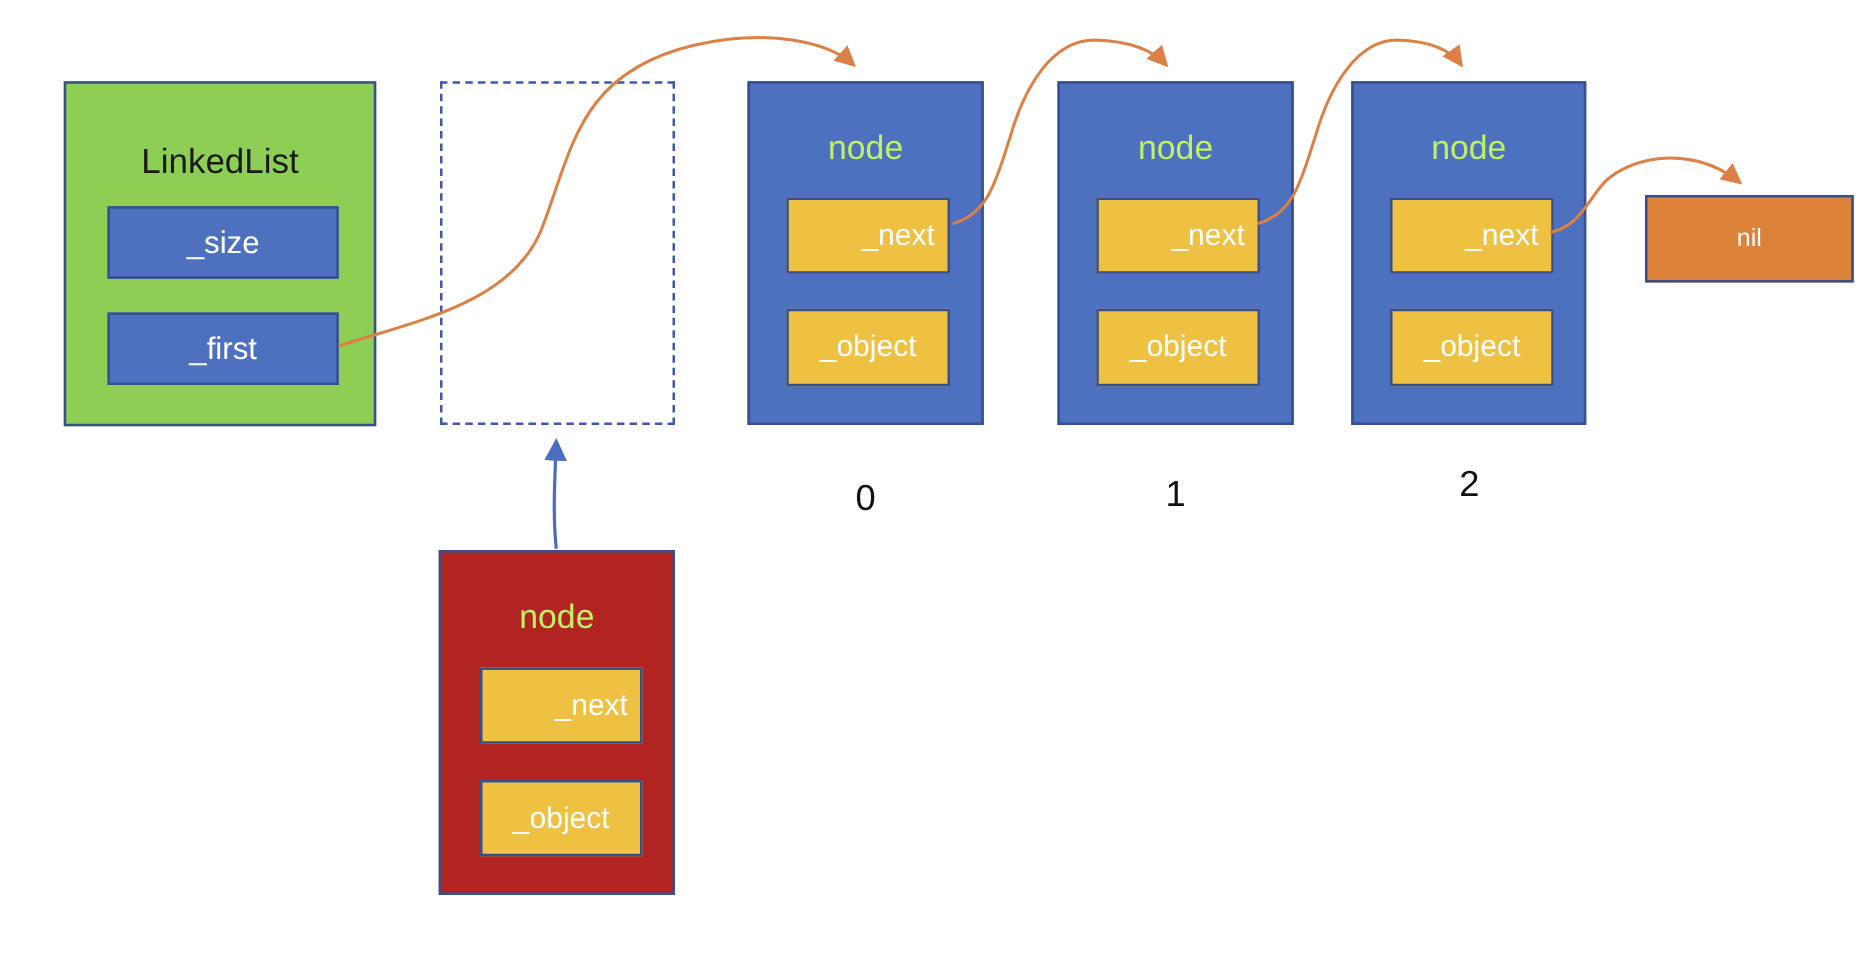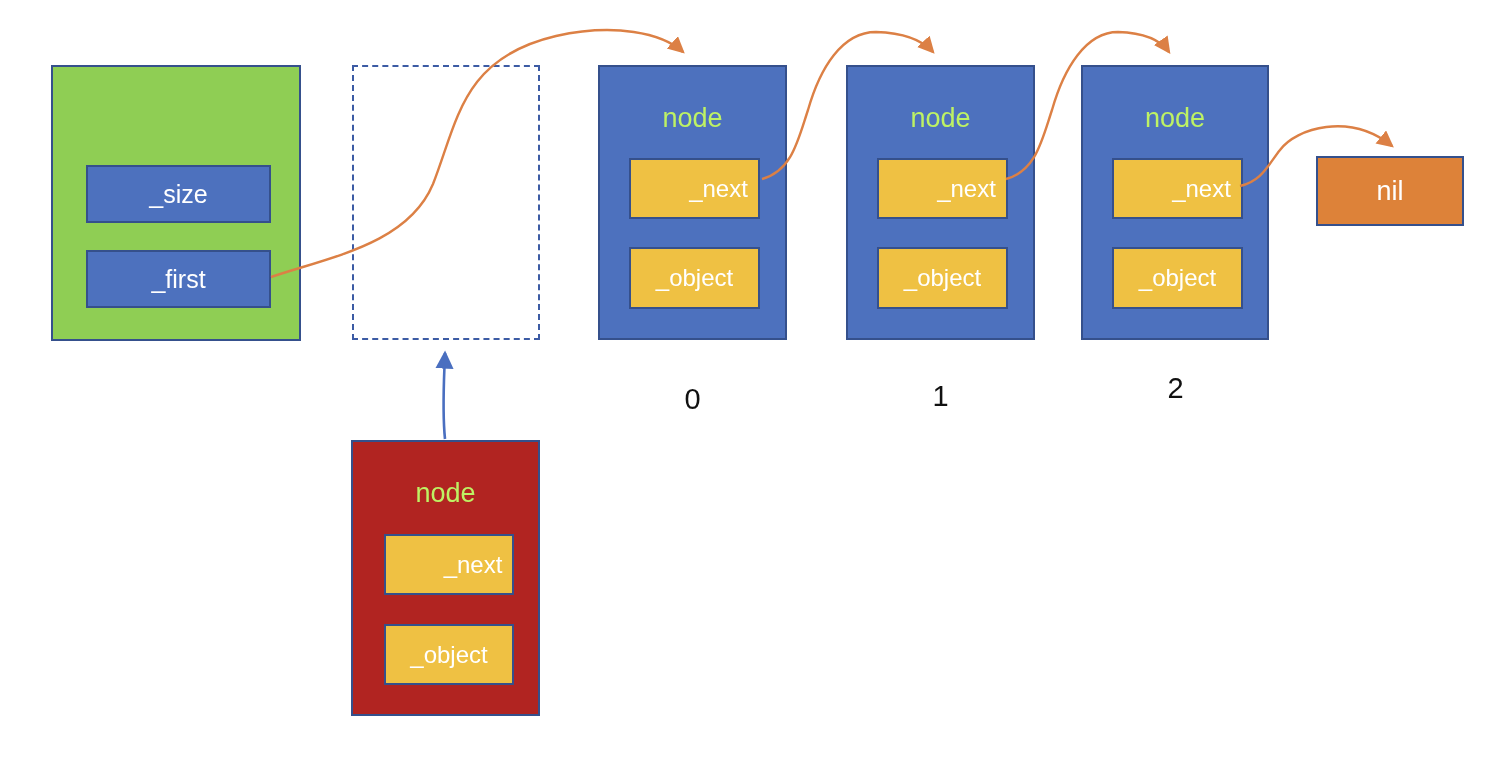--- a/index.html
+++ b/index.html
@@ -38,41 +38,42 @@
   .node-field.f0{top:91px;padding-left:48px;}
   .node-field.f1{top:180px;height:62px;}
 
   
   .new-node{left:351px;top:440px;width:189px;height:276px;background:var(--new-node-fill,#B12421);}
   .new-node .node-field{left:31px;width:130px;}
   .new-node .node-field.f0{top:92px;}
   .new-node .node-field.f1{top:182px;height:61px;}
 
   
-  .nil-box{left:1316px;top:156px;width:148px;height:70px;background:var(--nil-fill,#DD8239);
+  .nil-box{left:1316px;top:156px;width:167px;height:70px;background:var(--nil-fill,#DD8239);
            display:flex;align-items:center;justify-content:center;
-           color:#fff;font-size:27px;}
+           color:#fff;font-size:20px;}
 
   
   .idx{position:absolute;width:189px;text-align:center;font-size:29px;color:#111;}
   .idx.i0{left:598px;top:383px;}
   .idx.i1{left:846px;top:380px;}
   .idx.i2{left:1081px;top:372px;}
 
   
   #arrows{position:absolute;left:0;top:0;width:1488px;height:772px;pointer-events:none;}
   .arrow-orange{fill:none;stroke:#DC8045;stroke-width:2.4;}
   .arrow-blue{fill:none;stroke:#4A6FC0;stroke-width:2.6;}
 </style>
 </head>
 <body>
 
 <div id="canvas">
 
   <div class="box bordered ll-box">
+    <div class="ll-title">LinkedList</div>
     <div class="ll-field f1">_first</div>
     <div class="ll-field f0">_size</div>
   </div>
 
   <div class="box dashed-box"></div>
 
   <div class="box bordered node-box n0">
     <div class="node-title">node</div>
     <div class="node-field f0">_next</div>
     <div class="node-field f1">_object</div>

